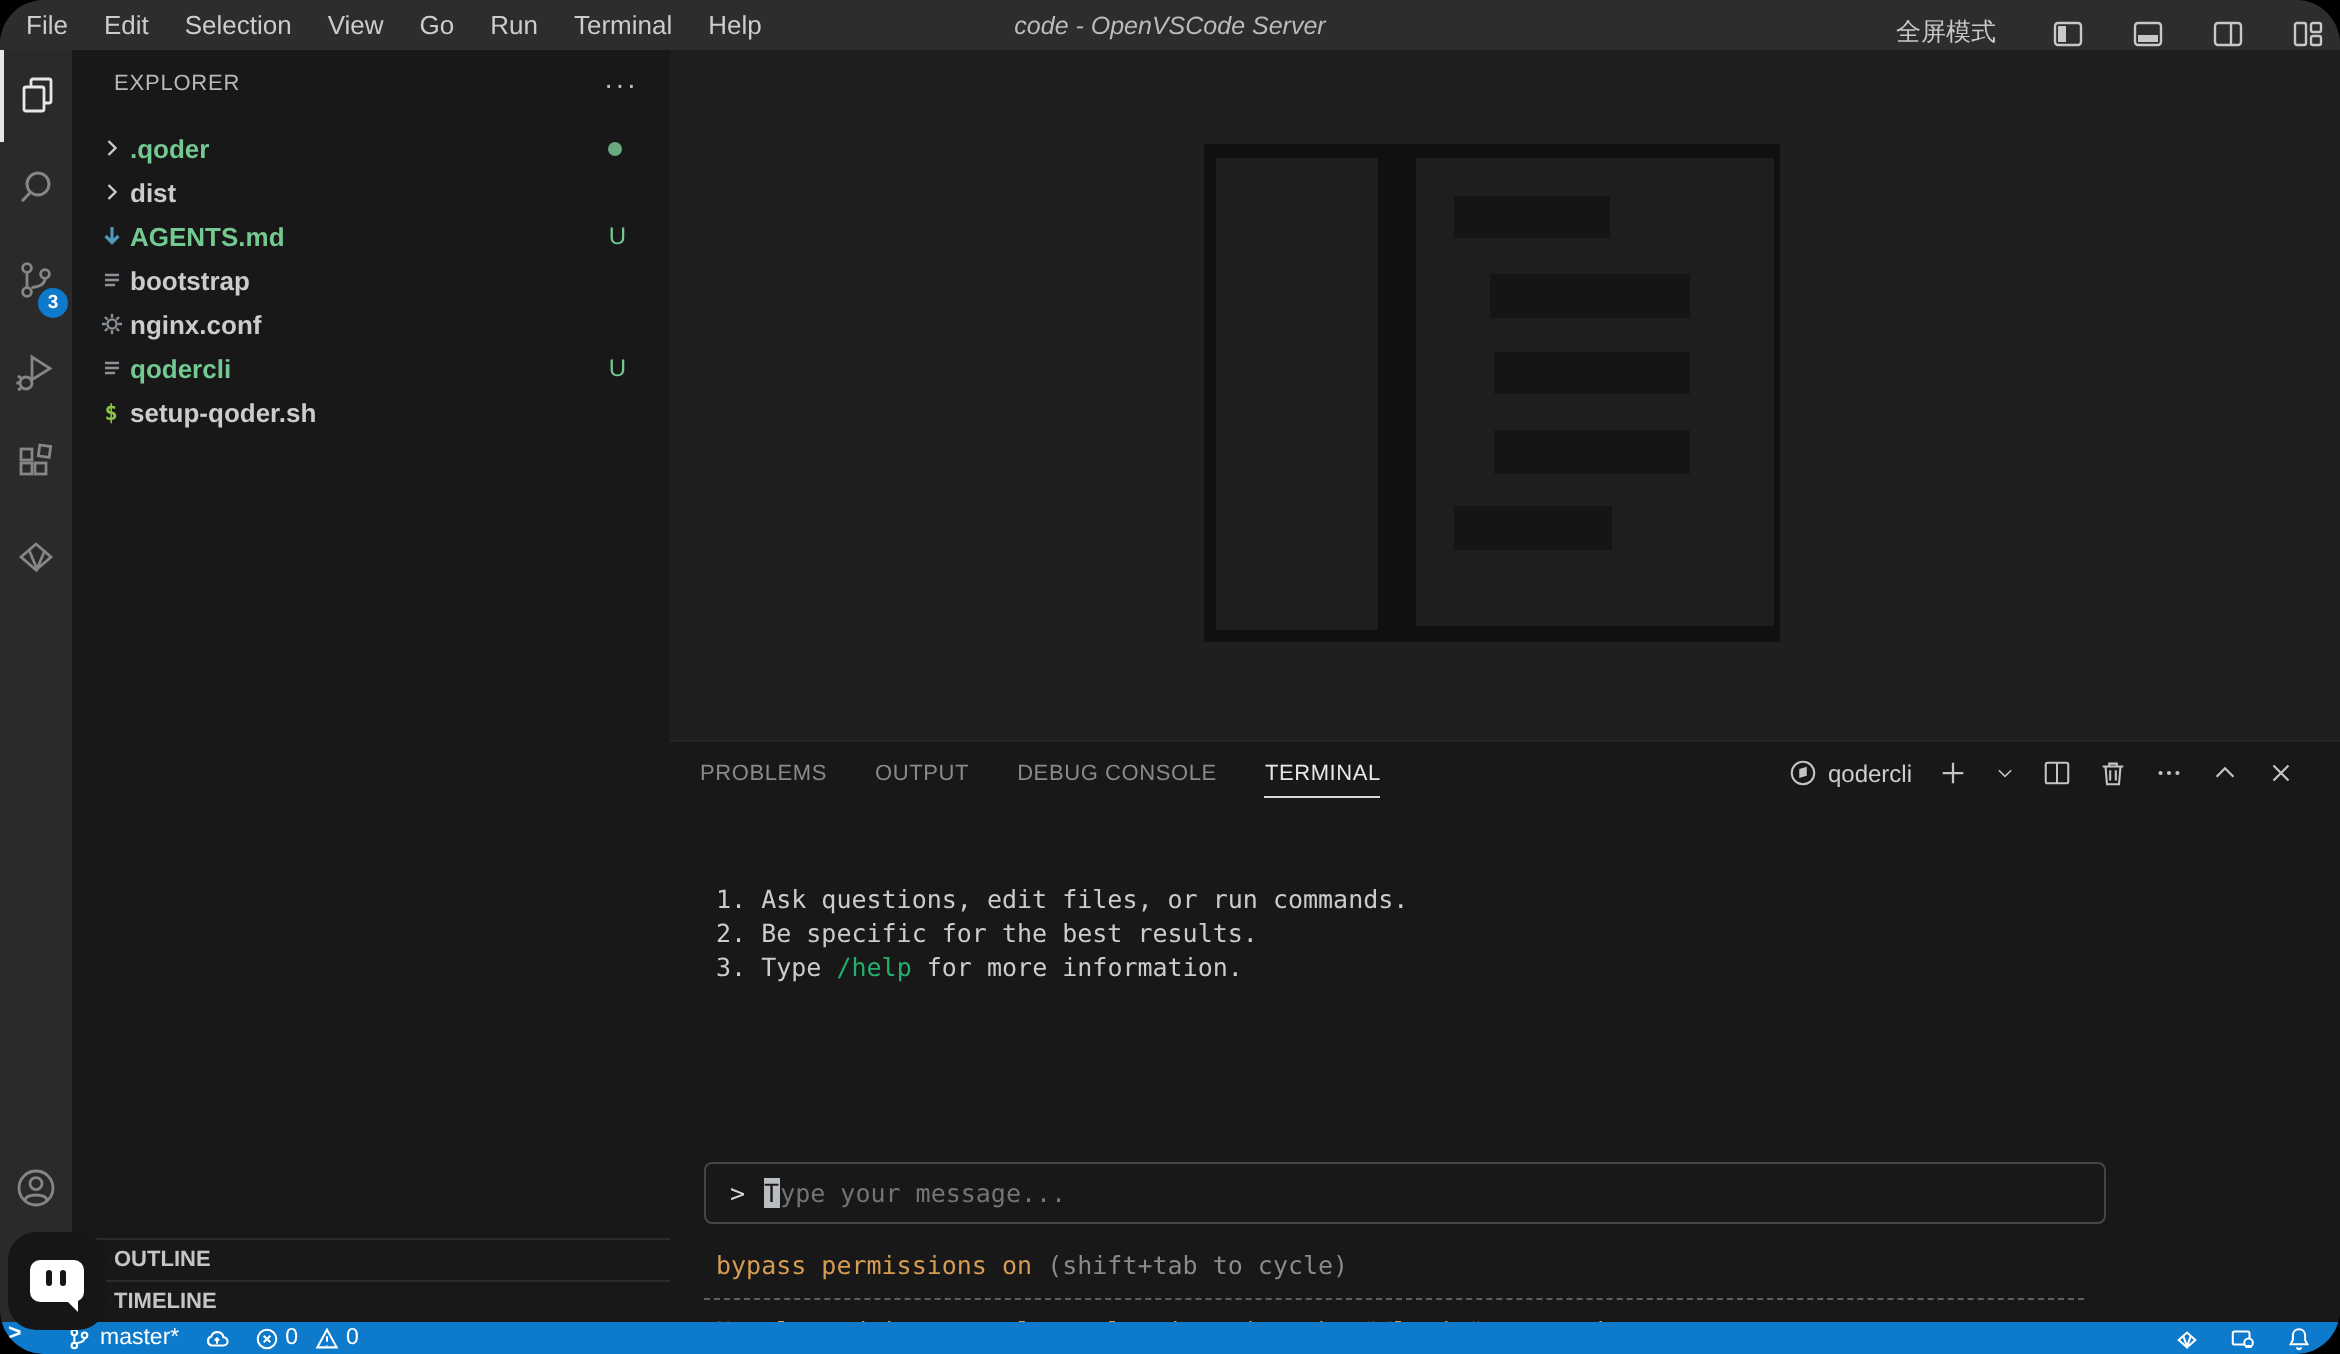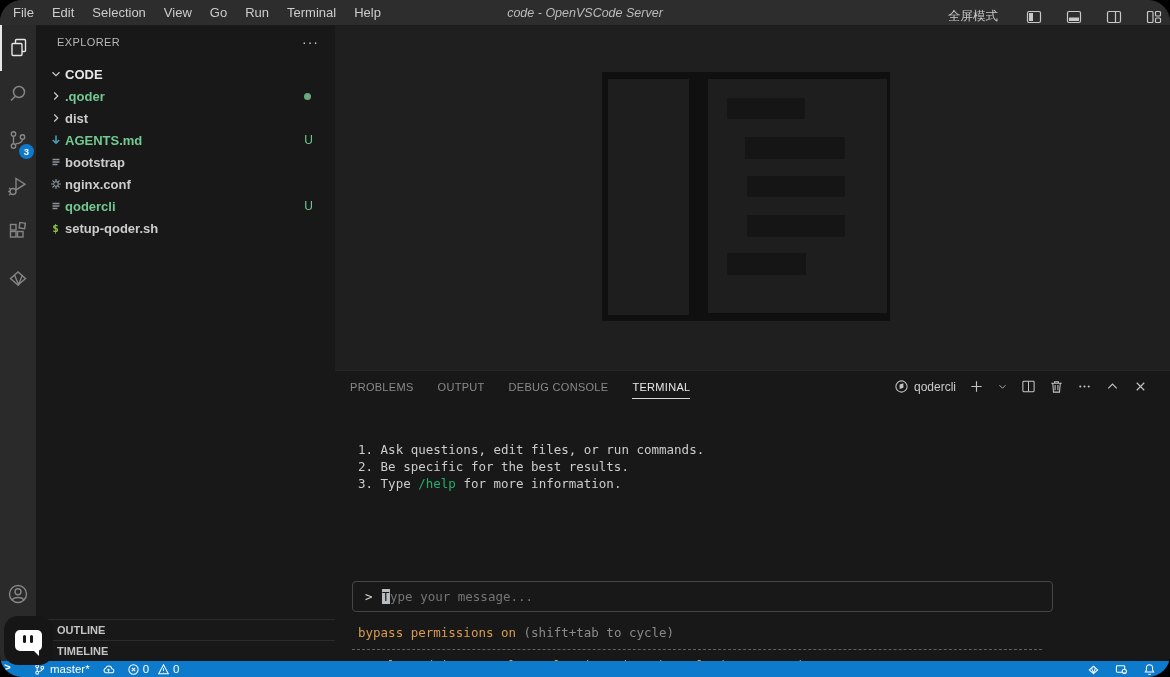--- a/index.html
+++ b/index.html
@@ -195,28 +195,20 @@
       </svg>
     </div>
   </div>
 
   <div class="sidebar">
     <div class="sb-header">
       <span class="sb-title">EXPLORER</span>
       <span class="sb-more">···</span>
     </div>
     <div class="tree">
-      <div class="row root-row">
-        <span class="slot">
-            <svg class="chev expanded" viewBox="0 0 16 16">
-              <path d="M6 4l4 4-4 4" fill="none" stroke="currentColor" stroke-width="1.4"></path>
-            </svg>
-          </span>
-        <span class="label">CODE</span>
-      </div>
       <div class="row">
         <span class="slot">
             <svg class="chev" viewBox="0 0 16 16">
               <path d="M6 4l4 4-4 4" fill="none" stroke="currentColor" stroke-width="1.4"></path>
             </svg>
           </span>
         <span class="label green">.qoder</span>
         <span class="mod-dot"></span>
       </div>
       <div class="row">

